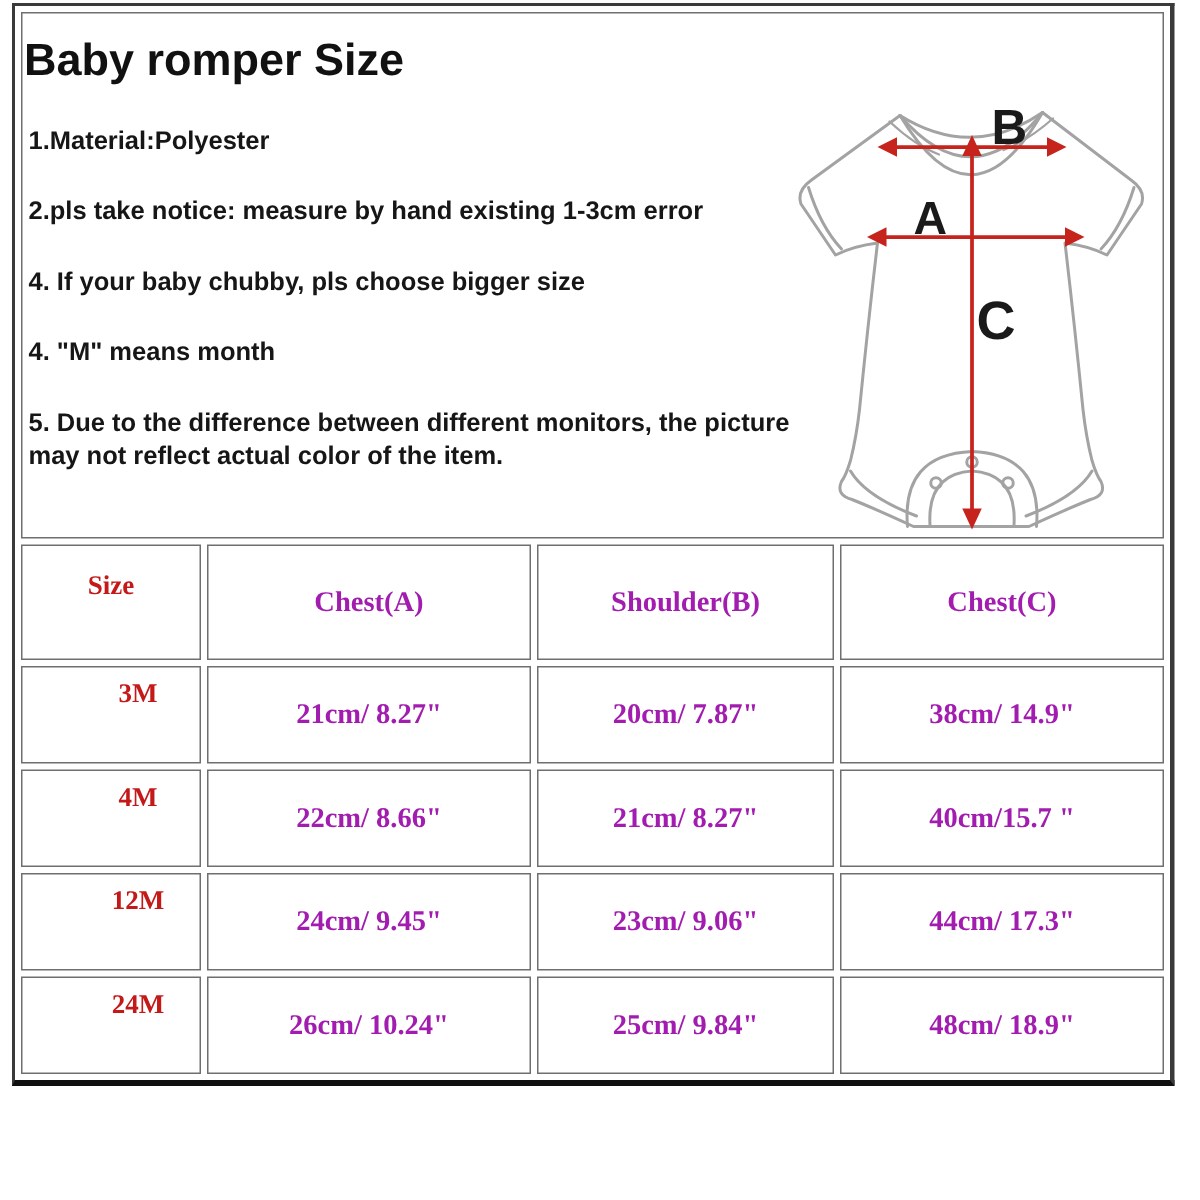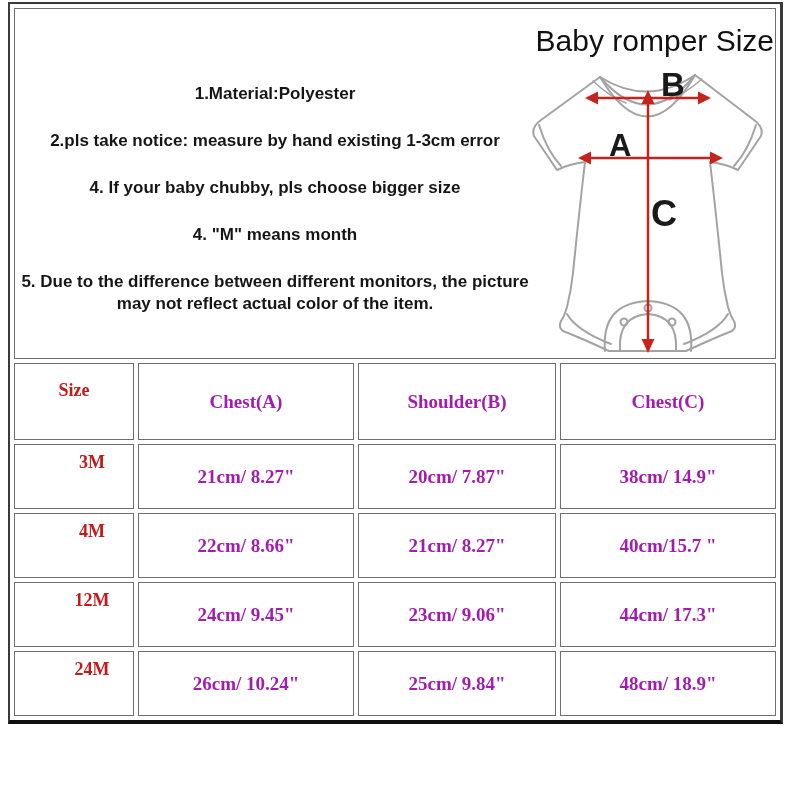--- a/index.html
+++ b/index.html
@@ -15,23 +15,23 @@
   }
   td{border:1px solid #6f6f6f;background:#fff;
      font-family:"Liberation Serif",serif;font-weight:bold;
      font-size:19px;color:#a21caf;text-align:center;vertical-align:middle;
      overflow:hidden;}
   col.c-size{width:120px}col.c-chest{width:216px}
   col.c-shoulder{width:198px}col.c-length{width:216px}
 
   td.info-cell{height:347px;vertical-align:top;position:relative;
      text-align:left;font-family:"Liberation Sans",sans-serif;color:#161616;}
-  .main-title{margin:14px 0 0 0;text-align:right;font-size:30px;
-     font-weight:normal;color:#111;line-height:34px;}
-  .notes{width:512px;margin-left:3px;text-align:center;}
+  .main-title{margin:14px 0 0 0;text-align:left;font-size:30px;
+     font-weight:bold;color:#111;line-height:34px;}
+  .notes{width:512px;margin-left:3px;}
   .note{margin:25px 0 0 0;font-size:17px;line-height:22px;font-weight:bold;}
 
   .diagram{position:absolute;top:54px;right:2px;width:252px;height:292px;}
 
   tr.header-row td{height:58px;}
   tr.data-row td{height:55px;}
   td.size-cell{color:#c41919;vertical-align:top;padding-top:7px;font-size:18px;padding-left:37px;}
   td.head-size{color:#c41919;vertical-align:top;padding-top:16px;font-size:18px;}
 </style>
 </head>

